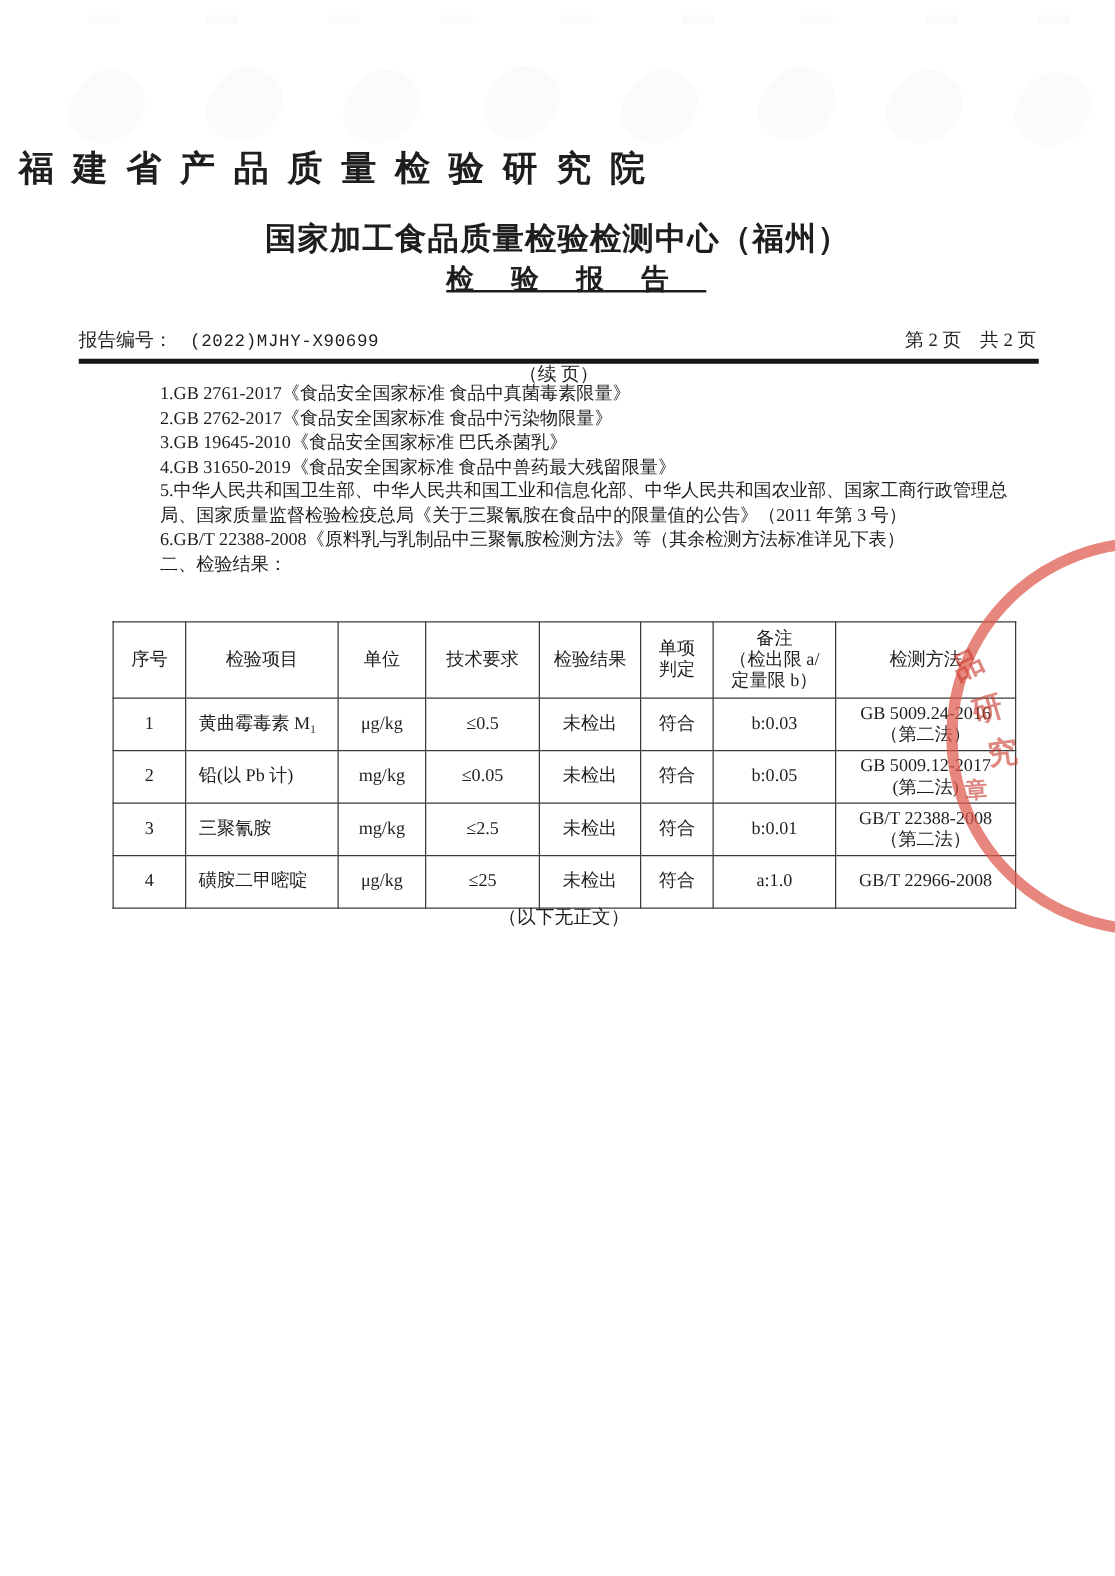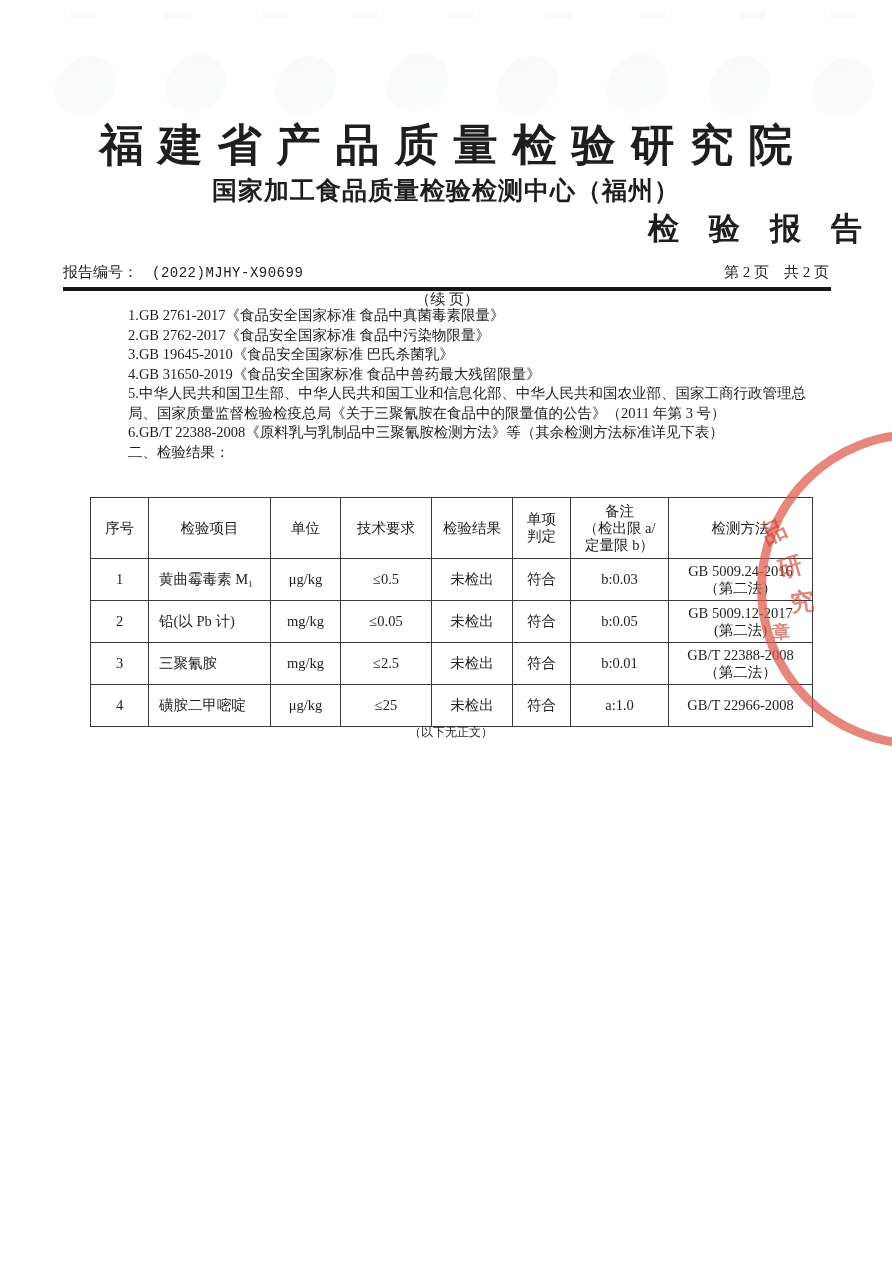--- a/index.html
+++ b/index.html
@@ -14,26 +14,26 @@
   .abs { position:absolute; }
 
   
   .wm-dash { position:absolute; width:26px; height:7px; background:#8a9494; opacity:0.05; border-radius:2px; }
   .wm-blob { position:absolute; width:56px; height:62px; opacity:0.055;
              background:linear-gradient(135deg,#93a0a0,#c0c8c8);
              border-radius:35% 60% 42% 55%;
              transform:rotate(26deg) skewX(-14deg); }
 
   
-  .org-title { top:116px; left:0; width:100%; text-align:center;
-               font-size:44px; font-weight:bold; letter-spacing:15px; text-indent:15px; }
+  .org-title { top:116px; left:0; width:100%; text-align:left;
+               font-size:28px; font-weight:bold; letter-spacing:15px; text-indent:15px; }
   .center-title { top:174px; left:0; width:100%; text-align:center;
                   font-size:25px; font-weight:bold; letter-spacing:1px; }
-  .report-title { top:208px; left:0; width:100%; text-align:right;
-                  font-size:31px; font-weight:bold; letter-spacing:30px; text-indent:30px; }
+  .report-title { top:208px; left:0; width:100%; text-align:center;
+                  font-size:22px; font-weight:bold; letter-spacing:30px; text-indent:30px;text-decoration:underline; }
 
   
   .info-line { top:263px; left:63px; width:768px; height:22px; font-size:15px; }
   .info-left  { position:absolute; left:0; top:0; white-space:nowrap; }
   .report-no  { font-family:"Liberation Mono","DejaVu Sans Mono",monospace;
                 font-size:14px; margin-left:14px; letter-spacing:0.5px; }
   .info-center{ position:absolute; left:0; right:0; top:0; text-align:center;margin-top:27px; }
   .info-right { position:absolute; right:2px; top:0; white-space:nowrap; }
 
   .rule { top:287px; left:63px; width:768px; height:4px; background:#161616; }
@@ -49,21 +49,21 @@
     border:1.4px solid #3a3a3a;
     text-align:center; vertical-align:middle;
     padding:2px 4px; font-weight:normal;
     white-space:pre-line; line-height:17px;
     overflow:hidden;
   }
   .results thead th { height:56px; }
   .results tbody td { height:37px; }
   .results td.col-item { text-align:left; padding-left:10px; }
 
-  .below-note { top:724px; left:90px; width:722px; text-align:center; font-size:12px; }
+  .below-note { top:724px; left:90px; width:722px; text-align:center; font-size:15px; }
 
   
   .stamp-ring { position:absolute; left:757px; top:430px; width:300px; height:300px;
                 border-radius:50%; border:9px solid rgba(222,88,74,0.72);
                 filter:blur(0.4px); }
   .stamp-frag { position:absolute; color:rgba(202,62,50,0.62); font-weight:bold;
                 font-size:24px; font-family:"Liberation Serif",serif; }
 </style>
 </head>
 <body>

